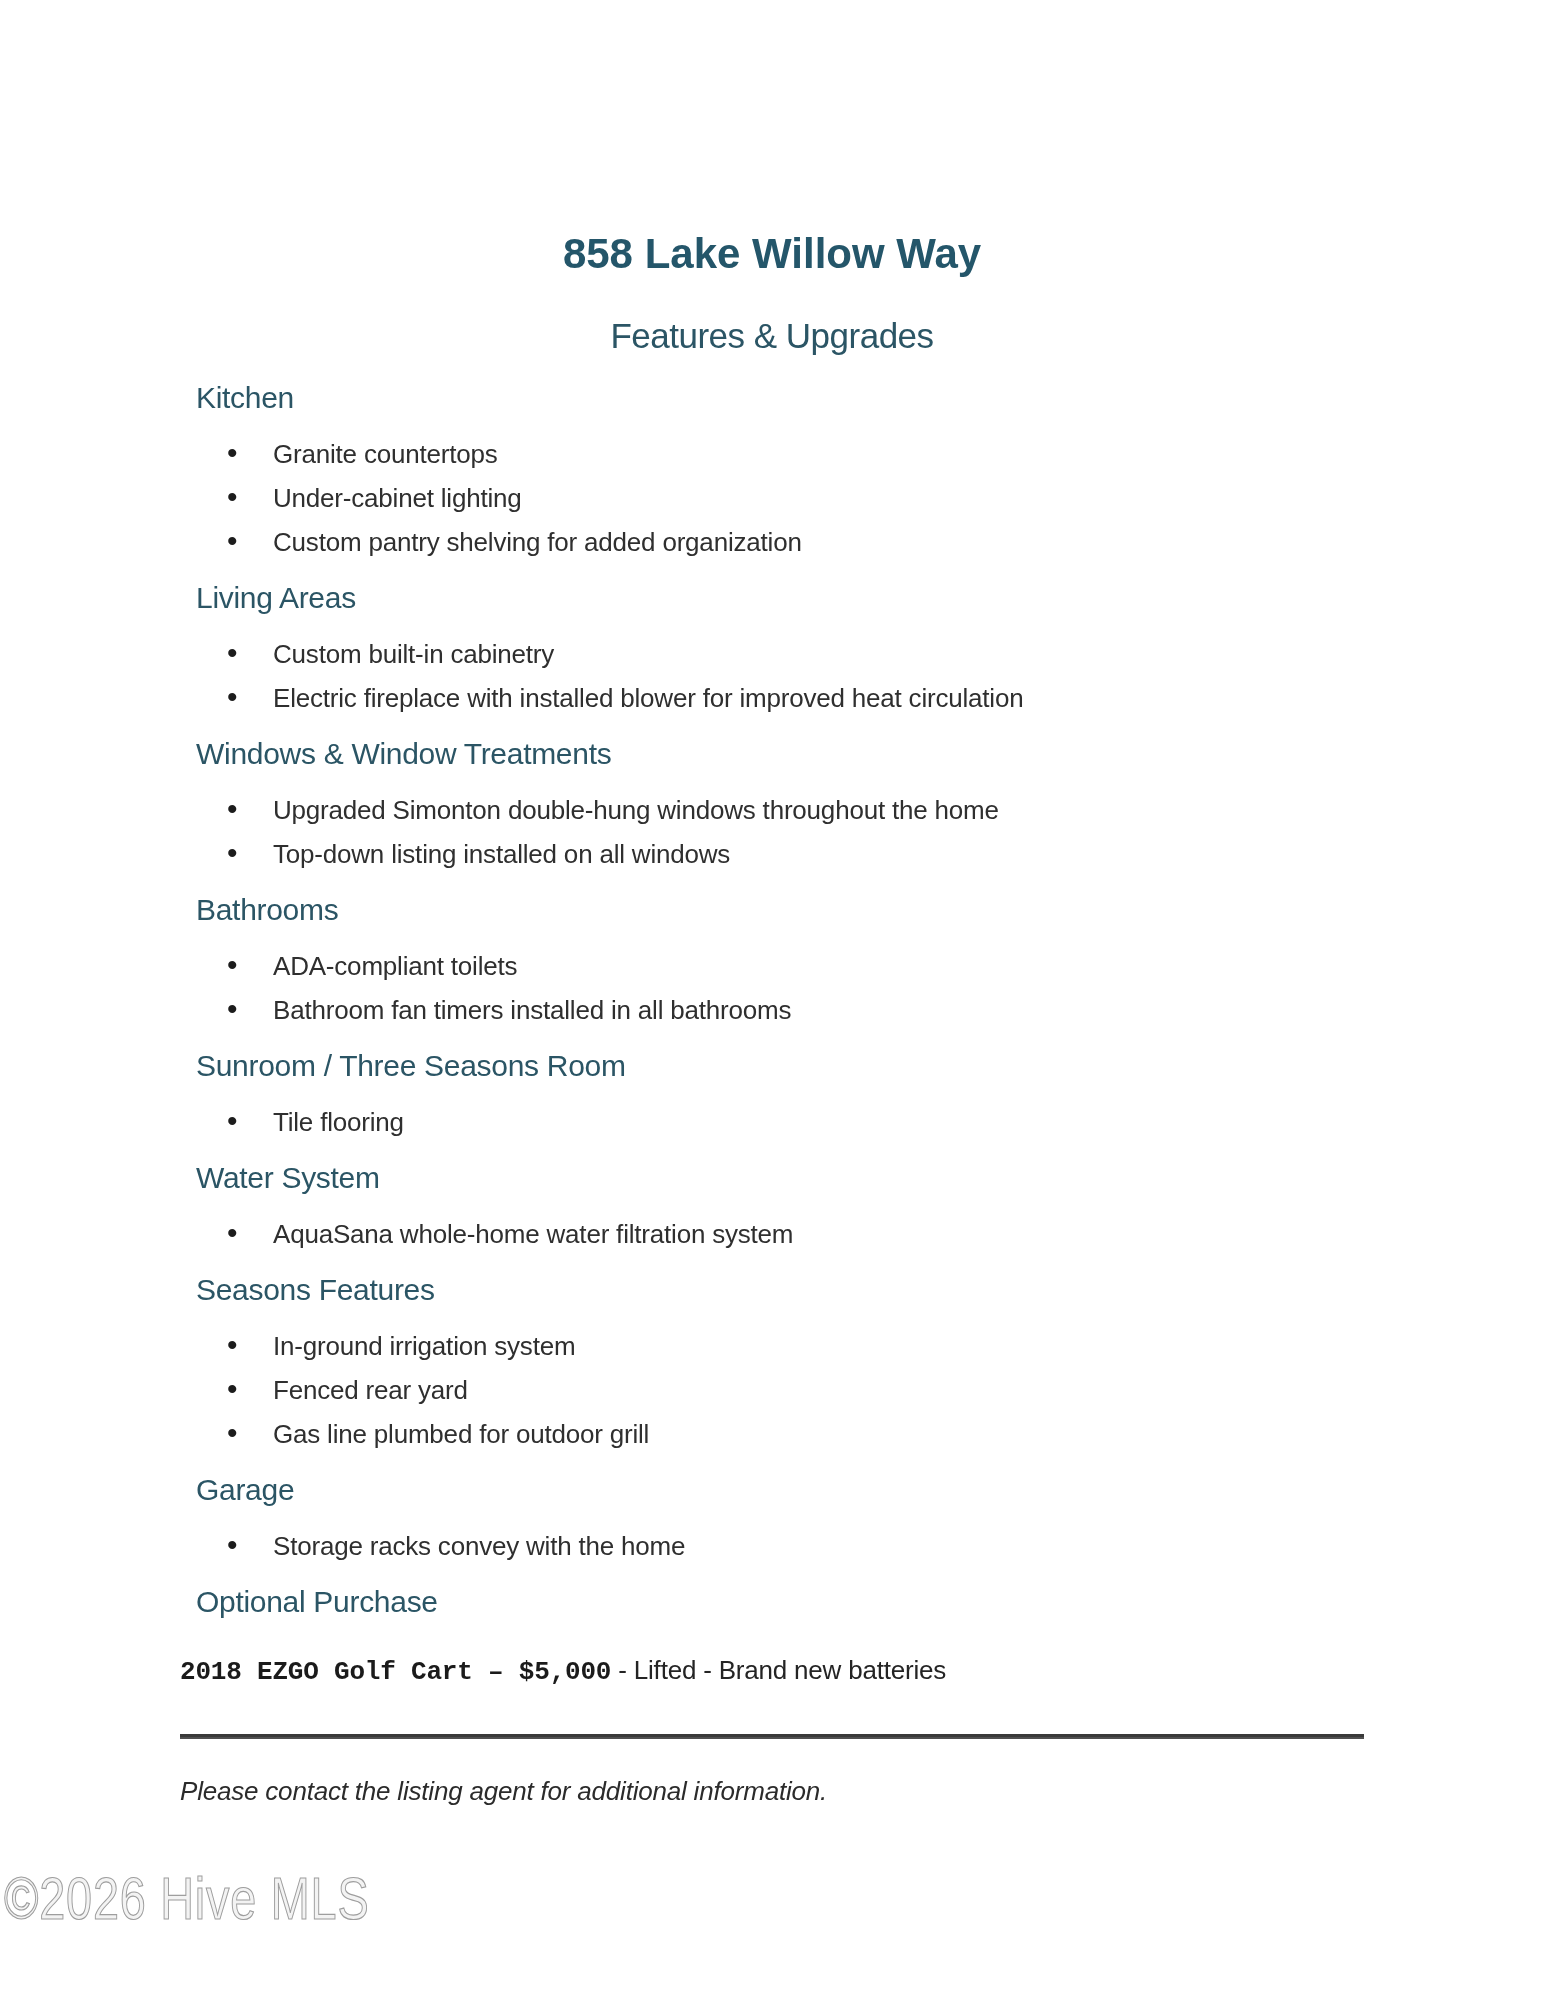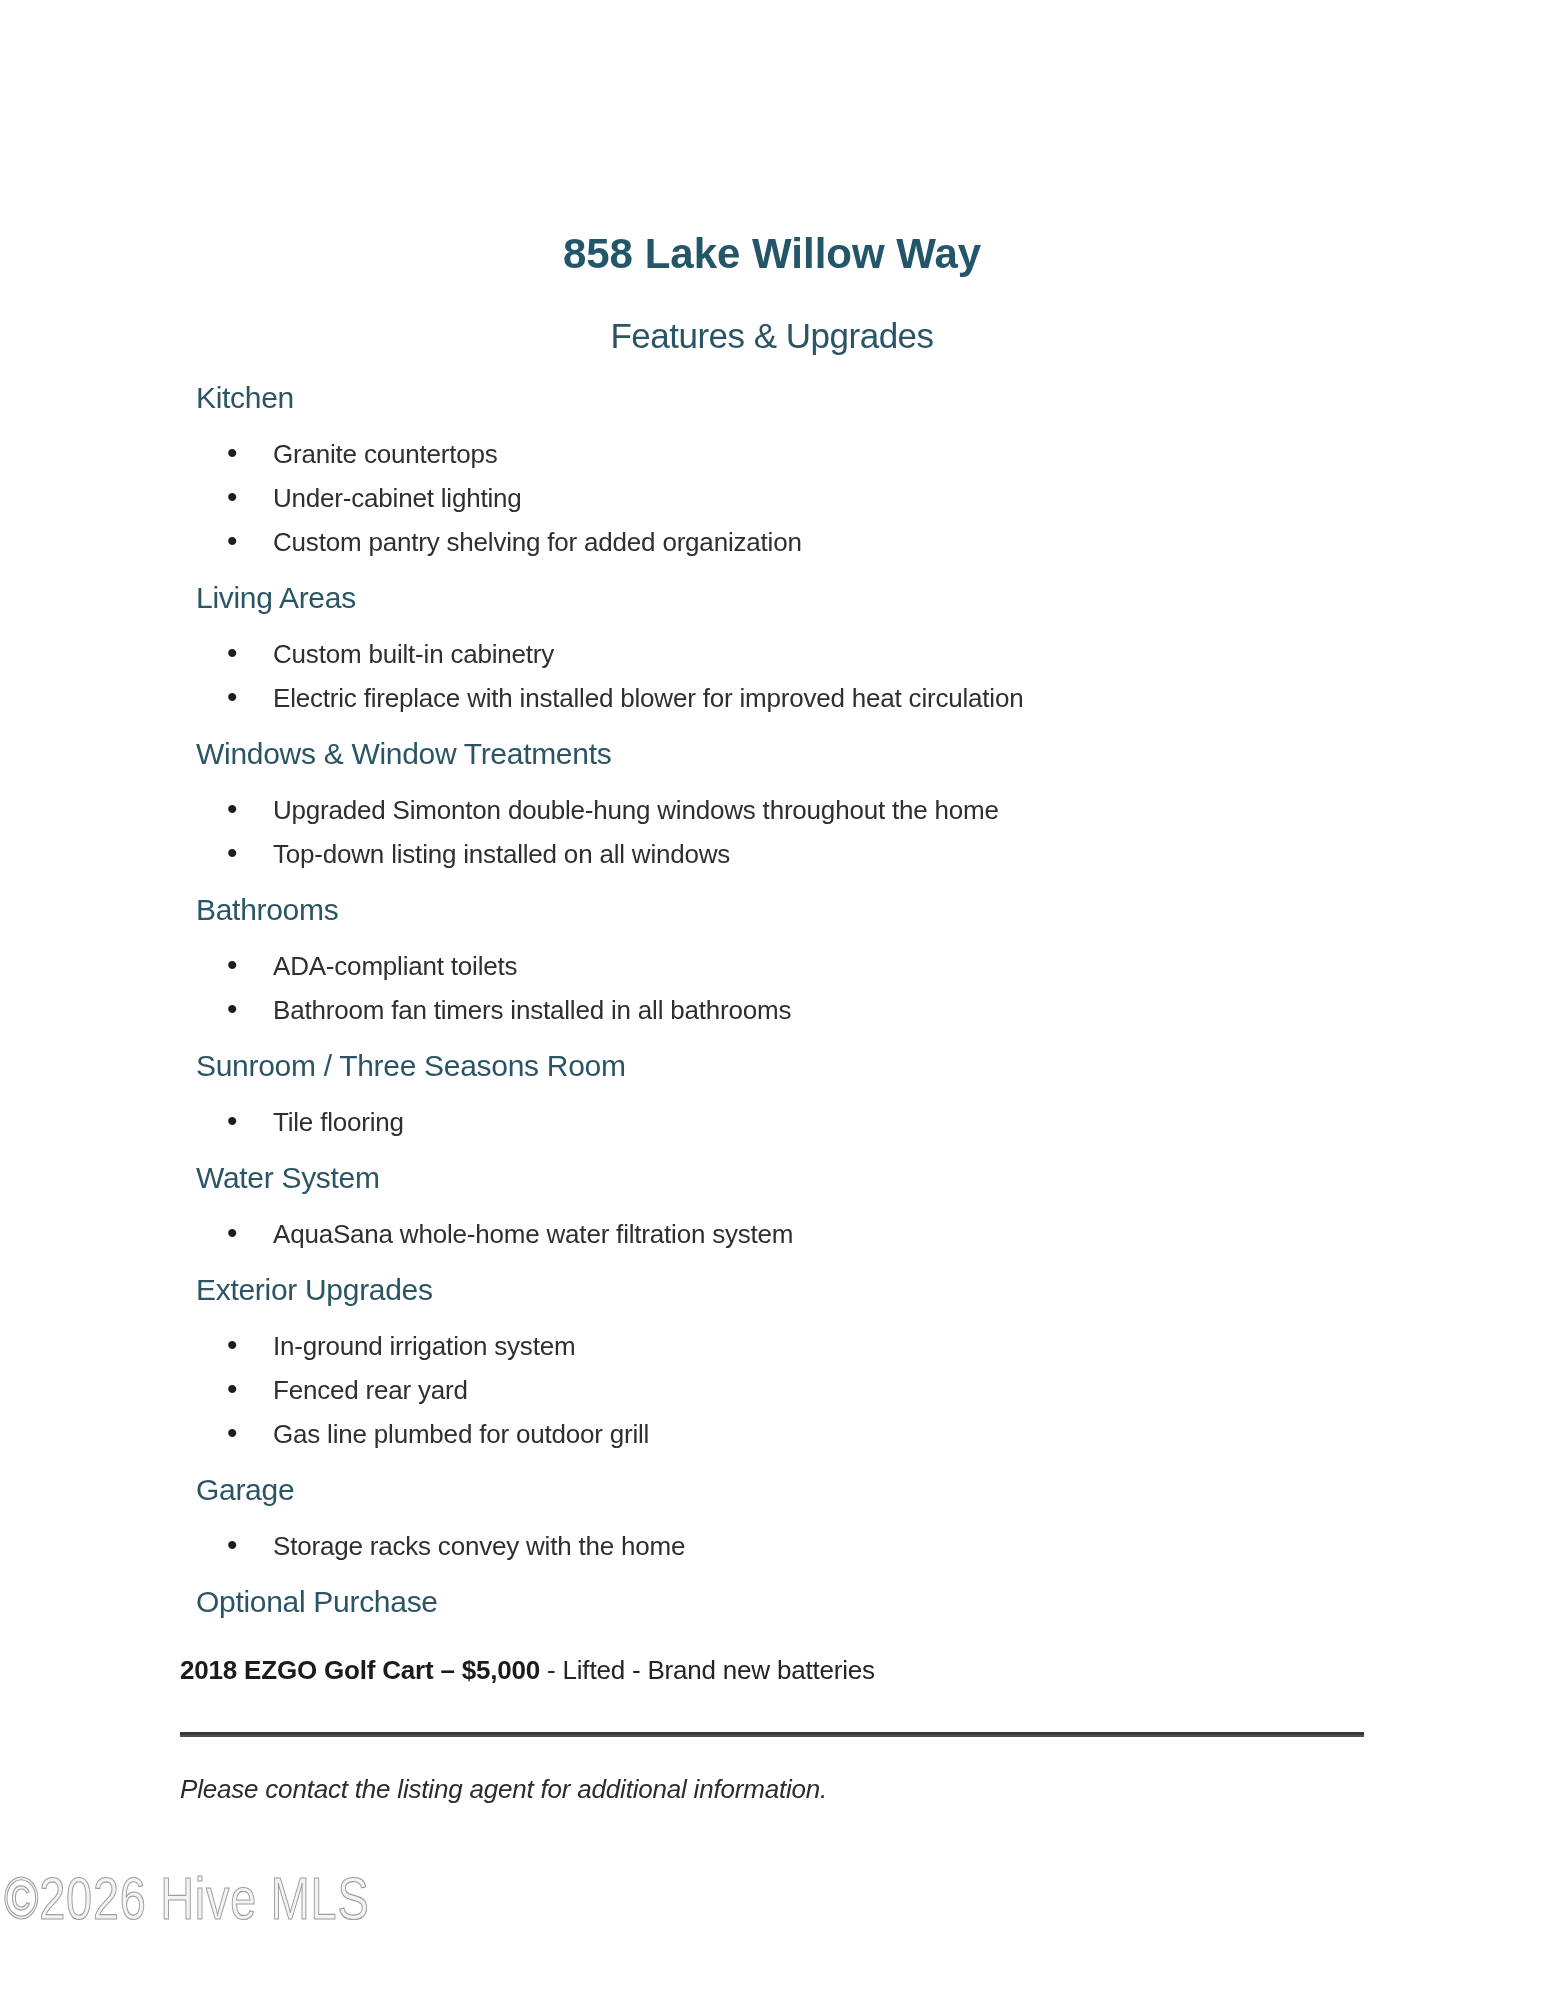--- a/index.html
+++ b/index.html
@@ -69,21 +69,21 @@
     font-size: 30px;
     color: #1c1c1c;
   }
   .optional-line {
     margin: 35px 0 0 0;
     font-size: 26px;
     line-height: 30px;
     color: #242424;
     letter-spacing: -0.2px;
   }
-  .optional-line b { font-weight: 700; color: #1b1b1b; }
+  .optional-line b { font-weight: 700; color: #1b1b1b; font-family: Liberation Mono, monospace; }
   .divider {
     margin-top: 47px;
     width: 100%;
     height: 3px;
     background: #e8e8e8;
     border-top: 3px solid #3a3a3a;
     border-bottom: 2px solid #505050;
   }
   .footer-note {
     margin: 37px 0 0 0;
@@ -145,21 +145,21 @@
   <h3 class="h2">Sunroom / Three Seasons Room</h3>
   <ul class="items">
     <li class="item">Tile flooring</li>
   </ul>
 
   <h3 class="h2">Water System</h3>
   <ul class="items">
     <li class="item">AquaSana whole-home water filtration system</li>
   </ul>
 
-  <h3 class="h2">Exterior Upgrades</h3>
+  <h3 class="h2">Seasons Features</h3>
   <ul class="items">
     <li class="item">In-ground irrigation system</li>
     <li class="item">Fenced rear yard</li>
     <li class="item">Gas line plumbed for outdoor grill</li>
   </ul>
 
   <h3 class="h2">Garage</h3>
   <ul class="items">
     <li class="item">Storage racks convey with the home</li>
   </ul>

